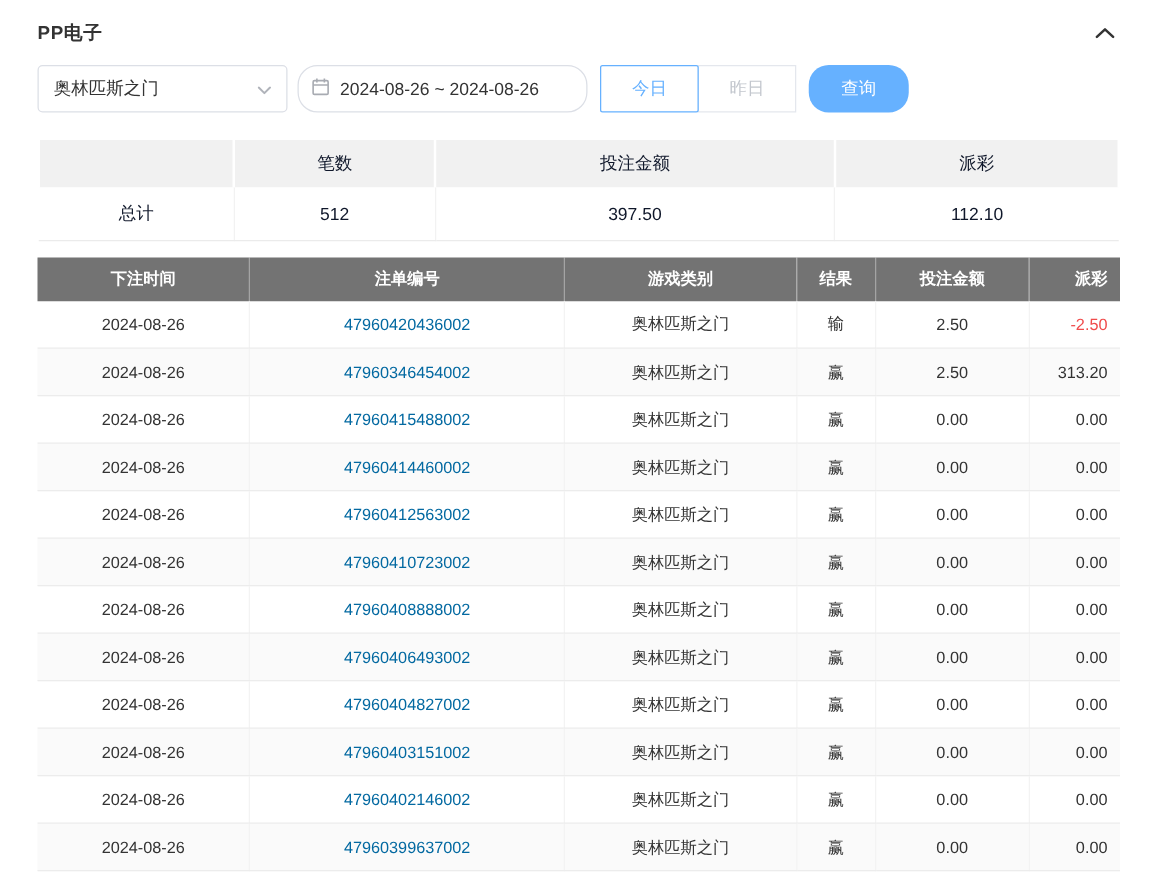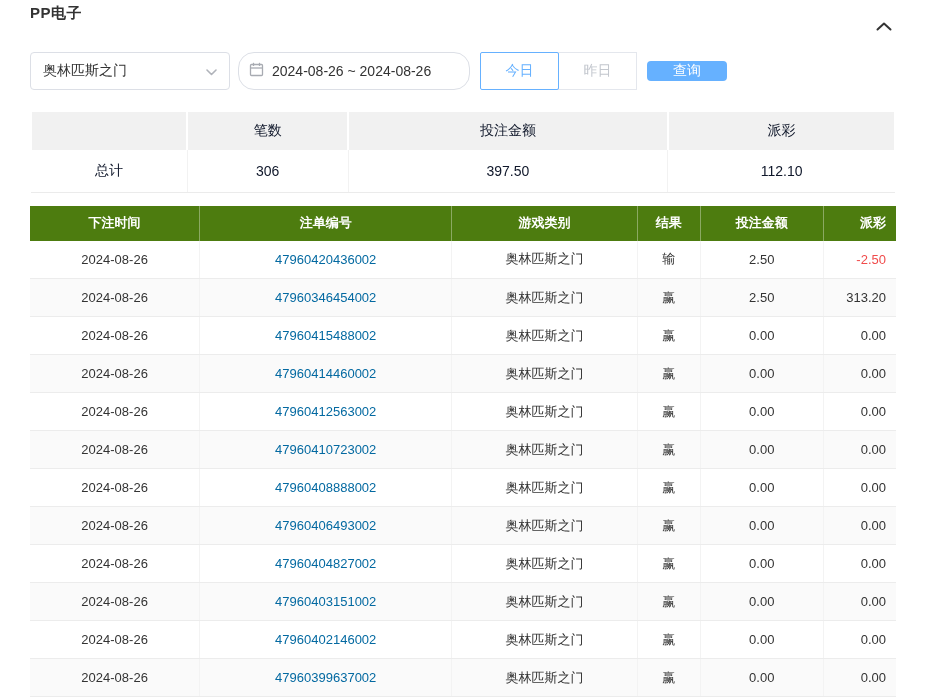--- a/index.html
+++ b/index.html
@@ -3,21 +3,21 @@
 <meta charset="utf-8">
 <style>
   * { margin:0; padding:0; box-sizing:border-box; }
   html,body {
     width:926px; height:699px; overflow:hidden; background:#fff;
     font-family:"Liberation Sans","DejaVu Sans",sans-serif;
   }
   .panel { padding:0 30px; }
 
   
-  .panel-header { height:48px; display:flex; justify-content:space-between; padding-top:4px; }
+  .panel-header { height:48px; display:flex; align-items:center; justify-content:space-between; padding-top:4px; }
   .panel-title { font-size:15px; font-weight:bold; color:#333; letter-spacing:.5px; }
   .collapse-btn { cursor:pointer; display:flex; align-items:center; padding:4px; }
 
   
   .filter-row { display:flex; align-items:center; margin-top:4px; }
   .select-box {
     width:200px; height:38px; border:1px solid #dcdfe6; border-radius:4px; background:#fff;
     display:flex; align-items:center; justify-content:space-between; padding:0 12px;
     font-size:14px; color:#333; cursor:pointer;
   }
@@ -28,40 +28,40 @@
   }
   .quick-group { display:flex; margin-left:10px; }
   .qbtn {
     width:79px; height:38px; background:#fff; border:1px solid #e4e7ed;
     font-size:14px; color:#c3c7ce; cursor:pointer; margin-left:-1px;
     font-family:inherit;
   }
   .qbtn:first-child { margin-left:0; }
   .qbtn.active { border:1px solid #66b1ff; color:#66b1ff; position:relative; z-index:1; border-radius:2px; }
   .search-btn {
-    margin-left:10px; width:80px; height:20px; background:#66b1ff; color:#fff;
-    border:none; border-radius:4px; font-size:14px; cursor:pointer; font-family:inherit;
+    margin-left:10px; width:80px; height:38px; background:#66b1ff; color:#fff;
+    border:none; border-radius:16px; font-size:14px; cursor:pointer; font-family:inherit;
   }
 
   
   .summary-table { width:100%; border-collapse:collapse; margin-top:22px; font-size:14px; color:#0f172a; table-layout:fixed; }
   .summary-table th {
     background:#f1f1f1; height:38px; font-weight:normal; text-align:center;
     border-left:2px solid #fff; border-right:2px solid #fff;
   }
   .summary-table td {
     height:42px; text-align:center; background:#fff;
     border-bottom:1px solid #ebebeb; border-right:1px solid #f2f2f2;
   }
   .summary-table td:last-child { border-right:none;margin-top:48px; }
 
   
   .records-table { width:100%; border-collapse:collapse; margin-top:13px; font-size:13px; color:#333; table-layout:fixed; }
   .records-table th {
-    background:#4d7c0f; color:#fff; height:35px; font-weight:600; font-size:13px;
+    background:#737373; color:#fff; height:35px; font-weight:600; font-size:13px;
     text-align:center; border-right:1px solid rgba(255,255,255,.35);
   }
   .records-table th:last-child { border-right:none; text-align:right; padding-right:10px; }
   .records-table td {
     height:38px; text-align:center;
     border-bottom:1px solid #ececec; border-right:1px solid #f3f3f3;
   }
   .records-table td:last-child { border-right:none; text-align:right; padding-right:10px; }
   .records-table tbody tr:nth-child(even) td { background:#fafafa; }
   .records-table td.order-id { color:#0369a1; }
@@ -122,21 +122,21 @@
       <tr>
         <th></th>
         <th>笔数</th>
         <th>投注金额</th>
         <th>派彩</th>
       </tr>
     </thead>
     <tbody>
       <tr>
         <td>总计</td>
-        <td>306</td>
+        <td>512</td>
         <td>397.50</td>
         <td>112.10</td>
       </tr>
     </tbody>
   </table>
 
   <table class="records-table">
     <colgroup>
         <col style="width:19.6%">
         <col style="width:29.1%">

